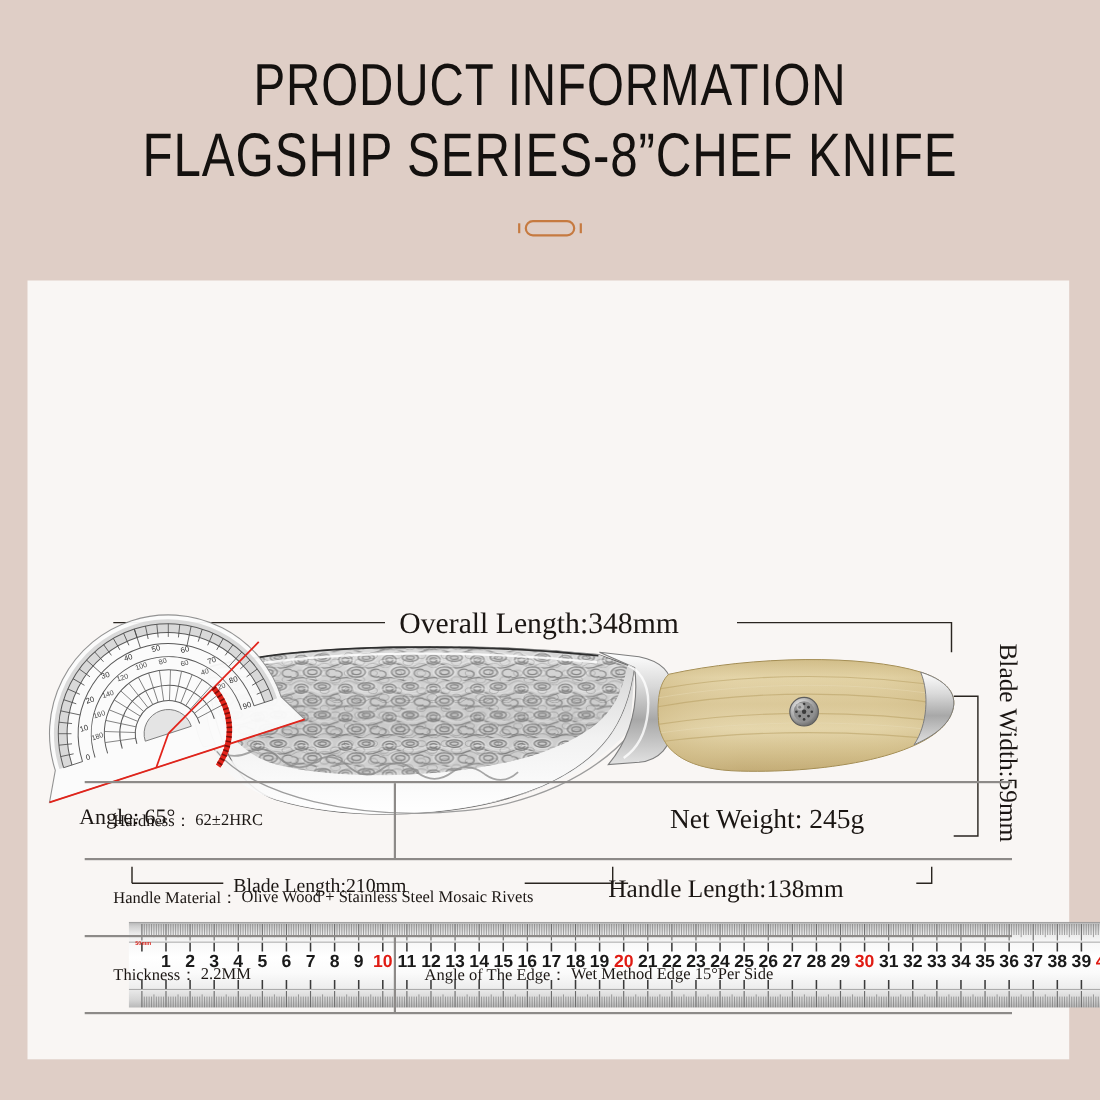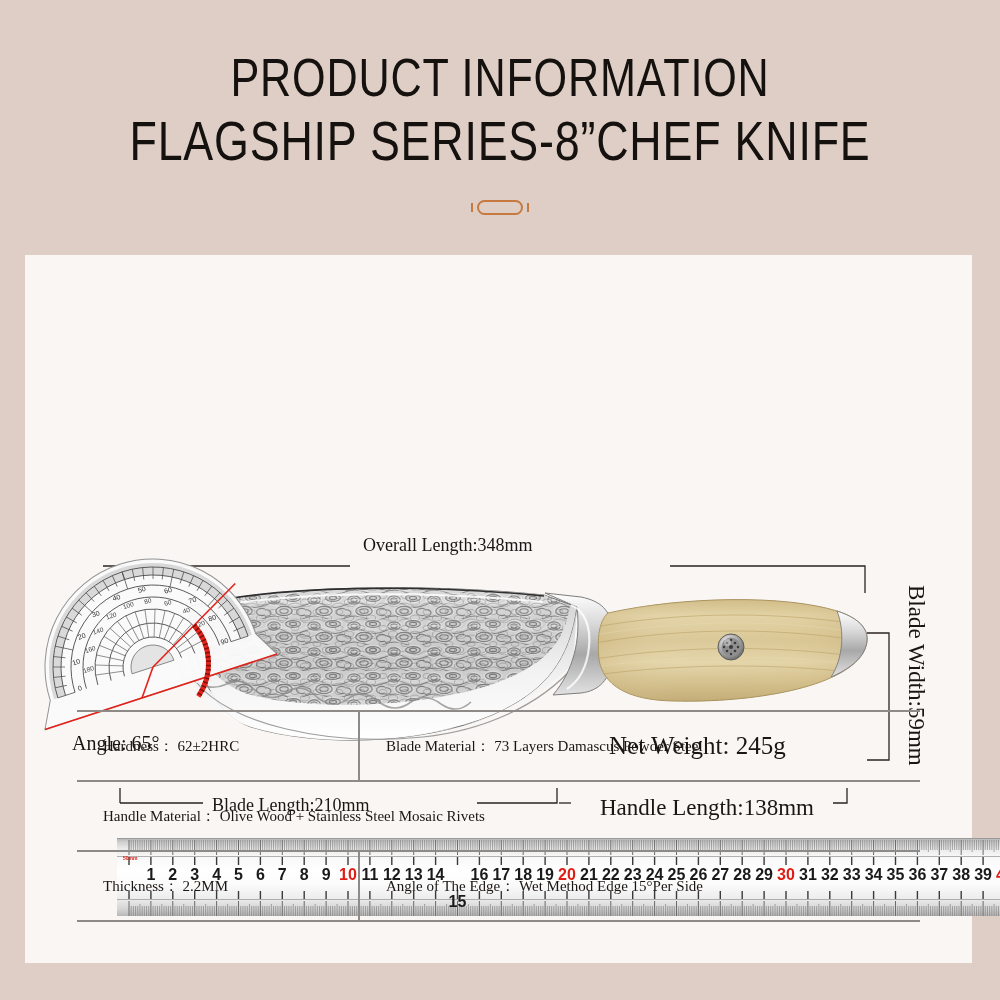--- a/index.html
+++ b/index.html
@@ -91,25 +91,25 @@
     height: 320px;
   }
   .fig-svg { position: absolute; left: 0; top: 0; }
 
   .dim-label {
     position: absolute;
     font-family: "Liberation Serif", serif;
     color: #1b1613;
     white-space: nowrap;
   }
-  .lbl-overall  { left: 338px; top: 280px; font-size: 18px; }
+  .lbl-overall  { left: 338px; top: 296px; font-size: 27px; }
   .lbl-angle    { left: 47px;  top: 477px; font-size: 20px; }
   .lbl-weight   { left: 584px; top: 477px; font-size: 25px; }
   .lbl-bladelen { left: 187px; top: 540px; font-size: 18px; }
-  .lbl-handlen  { left: 575px; top: 540px; font-size: 23px; }
+  .lbl-handlen  { left: 528px; top: 540px; font-size: 23px; }
   .lbl-width {
     left: 878px; top: 330px;
     font-size: 23px;
     writing-mode: vertical-rl;
     text-orientation: mixed;
   }
 
   
   .ruler-wrap {
     position: absolute;
@@ -1429,21 +1429,21 @@
             <div class="rnum" style="left: 121.5px;">5</div>
             <div class="rnum" style="left: 143.4px;">6</div>
             <div class="rnum" style="left: 165.3px;">7</div>
             <div class="rnum" style="left: 187.2px;">8</div>
             <div class="rnum" style="left: 209.1px;">9</div>
             <div class="rnum red" style="left: 231px;">10</div>
             <div class="rnum" style="left: 252.9px;">11</div>
             <div class="rnum" style="left: 274.8px;">12</div>
             <div class="rnum" style="left: 296.7px;">13</div>
             <div class="rnum" style="left: 318.6px;">14</div>
-            <div class="rnum" style="left: 340.5px; margin-top: 27px;">15</div>
+            <div class="rnum" style="left: 340.5px;">15</div>
             <div class="rnum" style="left: 362.4px;">16</div>
             <div class="rnum" style="left: 384.3px;">17</div>
             <div class="rnum" style="left: 406.2px;">18</div>
             <div class="rnum" style="left: 428.1px;">19</div>
             <div class="rnum red" style="left: 450px;">20</div>
             <div class="rnum" style="left: 471.9px;">21</div>
             <div class="rnum" style="left: 493.8px;">22</div>
             <div class="rnum" style="left: 515.7px;">23</div>
             <div class="rnum" style="left: 537.6px;">24</div>
             <div class="rnum" style="left: 559.5px;">25</div>
@@ -1465,24 +1465,20 @@
           </div>
       </div>
     </div>
 
     <div class="spec-table">
         <div class="spec-row">
           <div class="spec-cell narrow">
             <span class="spec-key">Hardness：</span>
             <span class="spec-val">&nbsp;62±2HRC</span>
           </div>
-          <div class="spec-cell wide">
-            <span class="spec-key">Blade Material：</span>
-            <span class="spec-val">&nbsp;73 Layers Damascus Powder Steel</span>
-          </div>
         </div>
         <div class="spec-row">
           <div class="spec-cell full">
             <span class="spec-key">Handle Material：</span>
             <span class="spec-val">&nbsp;Olive Wood + Stainless Steel Mosaic Rivets</span>
           </div>
         </div>
         <div class="spec-row last">
           <div class="spec-cell narrow">
             <span class="spec-key">Thickness：</span>

